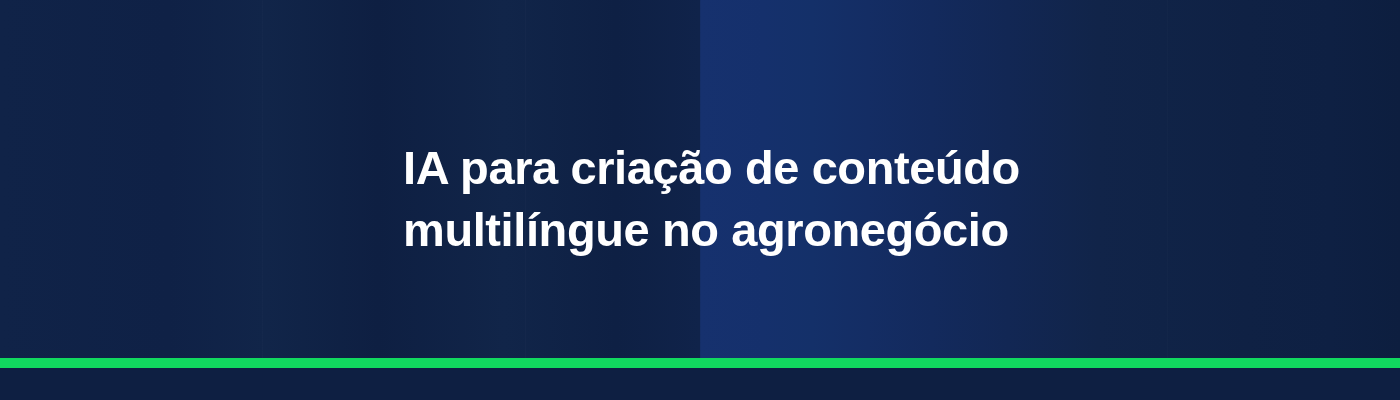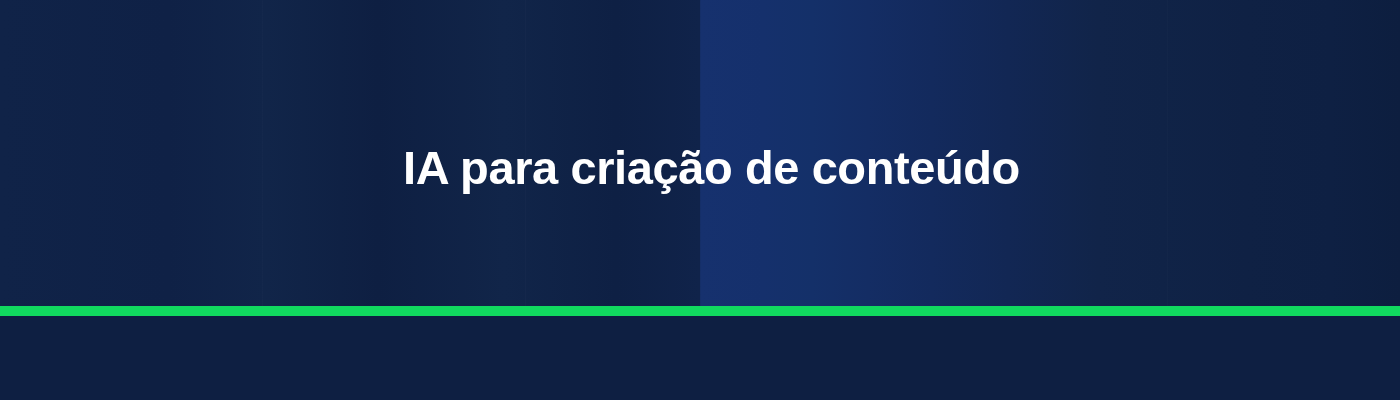--- a/index.html
+++ b/index.html
@@ -11,21 +11,21 @@
     width: 1400px;
     height: 400px;
     overflow: hidden;
     font-family: "Liberation Sans", sans-serif;
     background: #0e1f42;
   }
 
   #banner {
     position: relative;
     width: 1400px;
-    height: 316px;
+    height: 368px;
     overflow: hidden;
     background: #701a75;
   }
 
   
   .bg-base {
     position: absolute;
     inset: 0;
     background: linear-gradient(
       90deg,
@@ -109,17 +109,18 @@
 <body>
 
 <div id="banner">
 
   <div class="bg-base"></div>
   <div class="bg-panel"></div>
   <div class="bg-bands"></div>
 
   <div class="headline-wrap">
     <h1 class="headline">IA para criação de conteúdo</h1>
+    <h1 class="headline">multilíngue no agronegócio</h1>
   </div>
 
   <div class="accent-bar"></div>
 
 </div>
 
 </body></html>

